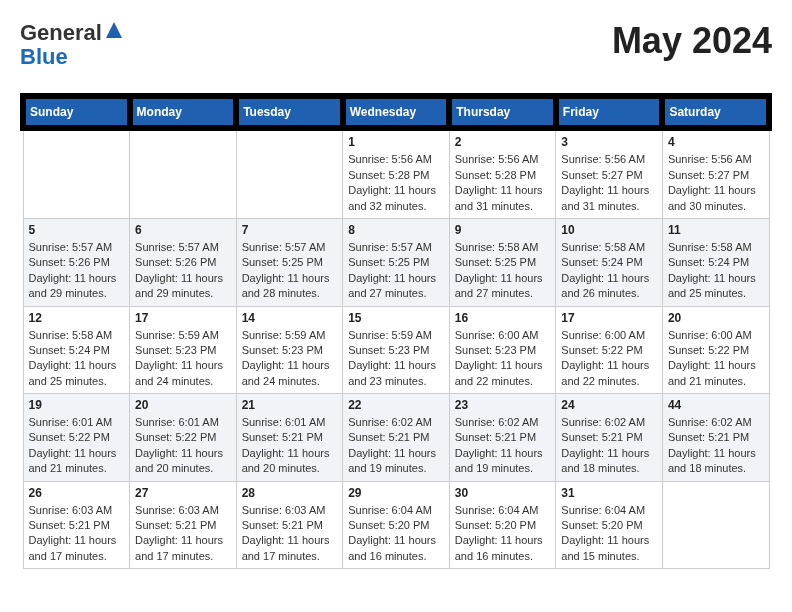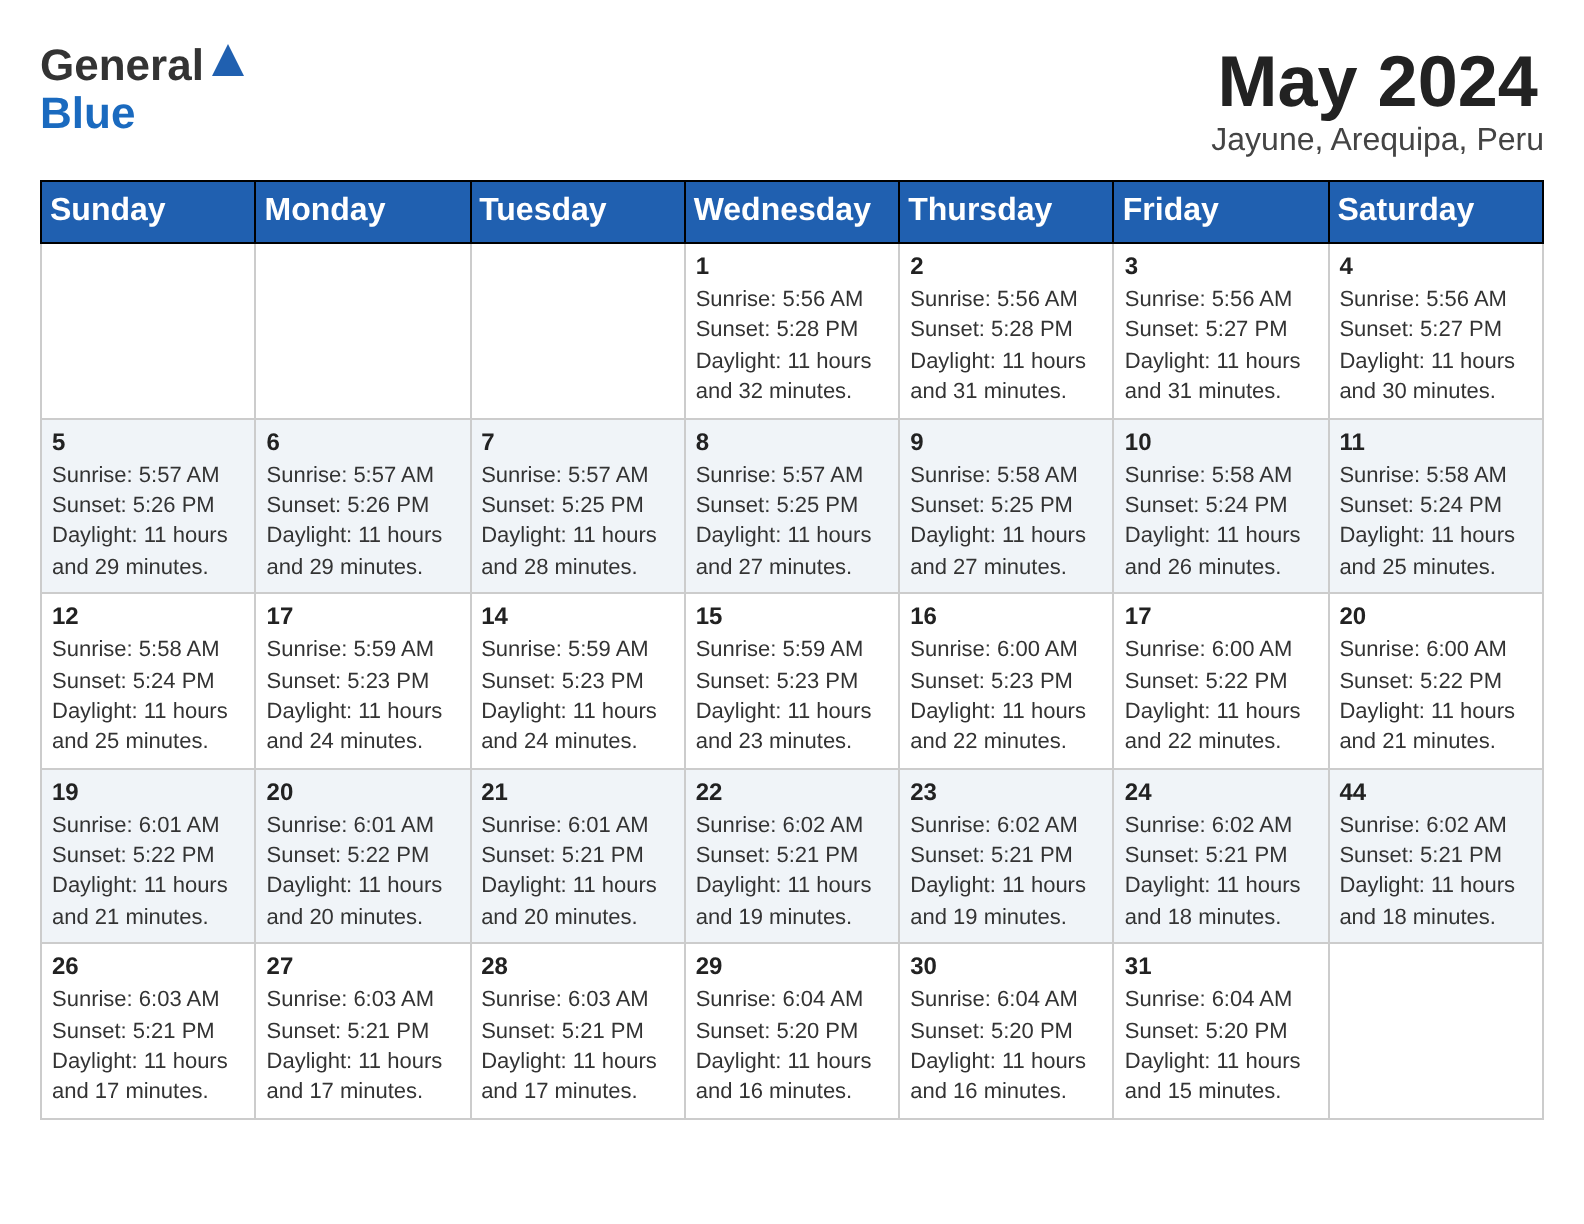--- a/index.html
+++ b/index.html
@@ -7,21 +7,21 @@
       font-family: Arial, sans-serif;
       background: #fff;
       width: 792px;
       min-height: 612px;
       padding: 20px;
     }
     .header {
       display: flex;
       justify-content: space-between;
       align-items: flex-start;
-      margin-bottom: 10px;
+      margin-bottom: 24px;
     }
     .logo {
       display: flex;
       align-items: center;
     }
     .logo-text {
       font-size: 22px;
       font-weight: bold;
       line-height: 1.1;
     }
@@ -51,23 +51,23 @@
       border-collapse: collapse;
       font-size: 11px;
     }
     thead tr {
       background: #2060b0;
       color: #fff;
     }
     thead th {
       padding: 6px 4px;
       text-align: left;
-      font-size: 16px;
-      font-weight: bold;
-      border: 1px solid #000000;
+      font-size: 12px;
+      font-weight: bold;
+      border: 6px solid #000000;
     }
     tbody tr {
       vertical-align: top;
     }
     tbody tr:nth-child(odd) {
       background: #ffffff;
     }
     tbody tr:nth-child(even) {
       background: #f0f4f8;
     }
@@ -99,21 +99,20 @@
       <div class="logo-text">
         <span class="logo-general">General</span><svg class="logo-icon" viewBox="0 0 20 20">
             <polygon points="10,2 18,18 2,18" fill="#2060b0"></polygon>
           </svg><br>
         <span class="logo-blue">Blue</span>
       </div>
     </div>
   </div>
   <div class="title-block">
     <h1>May 2024</h1>
-    <h2>Jayune, Arequipa, Peru</h2>
   </div>
 </div>
 
 <table>
   <thead>
     <tr>
     <th>Sunday</th>
         <th>Monday</th>
         <th>Tuesday</th>
         <th>Wednesday</th>

